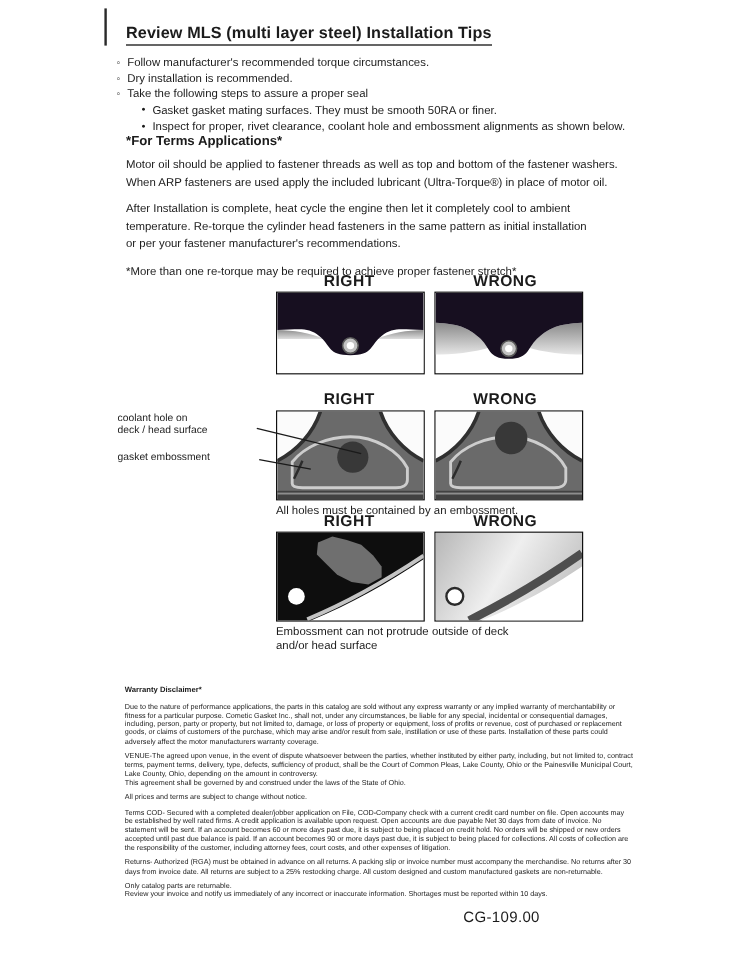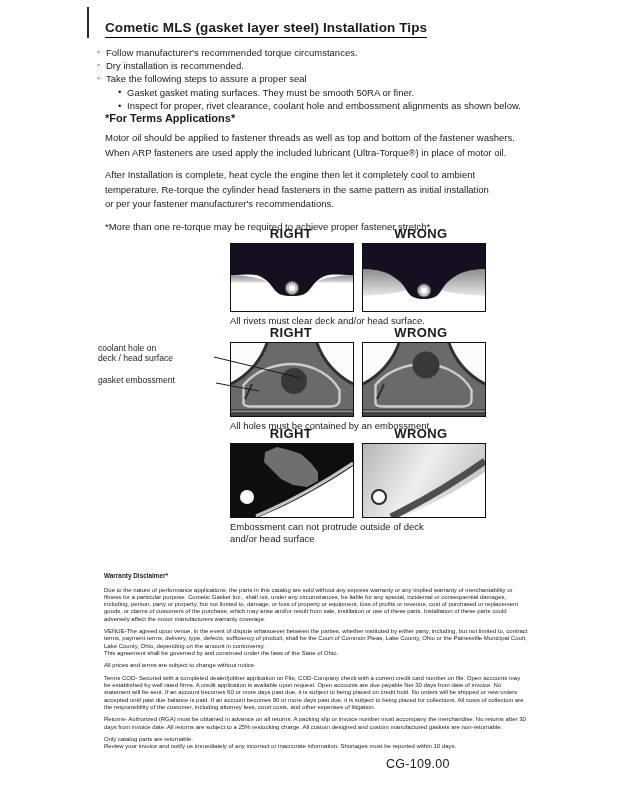--- a/index.html
+++ b/index.html
@@ -49,21 +49,21 @@
   .disclaimer p { font-size:6px; line-height:7.15px; margin-bottom:5.5px; white-space:pre-line; }
 
   .pagenum { position:absolute; left:386px; top:757px; font-size:12.5px; letter-spacing:.3px; }
 </style>
 </head>
 <body>
 
 <div class="tick"></div>
 
 <div class="tips-section">
-  <h1 class="title"><span>Cometic MLS (gasket layer steel) Installation Tips</span></h1>
+  <h1 class="title"><span>Review MLS (multi layer steel) Installation Tips</span></h1>
   <ul class="tips">
     <li class="tip">Follow manufacturer's recommended torque circumstances.</li>
     <li class="tip">Dry installation is recommended.</li>
     <li class="tip">Take the following steps to assure a proper seal</li>
   </ul>
   <ul class="subtips">
     <li class="subtip">Gasket gasket mating surfaces.  They must be smooth 50RA or finer.</li>
     <li class="subtip">Inspect for proper, rivet clearance, coolant hole and embossment alignments as shown below.</li>
   </ul>
 </div>
@@ -110,21 +110,20 @@
         </defs>
         <rect width="122" height="67" fill="#ffffff"></rect>
         <path d="M0,25 C20,26 26,29 36,37 L47,45 C33,50 12,51.5 0,51.5 Z" fill="url(#g1w)"></path>
         <path d="M122,25 C102,26 96,29 86,37 L75,45 C89,50 110,51.5 122,51.5 Z" fill="url(#g1w)"></path>
         <path d="M0,0 H122 V25 C102,26 96,29 86,37 C76,45 79,55 61,55 C43,55 46,45 36,37 C26,29 20,26 0,25 Z" fill="#170f20"></path>
         <circle cx="61" cy="46.5" r="6.5" fill="#c2c2c2" stroke="#5a5a5a" stroke-width="1.3"></circle>
         <circle cx="61" cy="46.5" r="3.1" fill="#ffffff"></circle>
       </svg>
     </div>
   </div>
-  <div class="caption">All rivets must clear deck and/or head surface.</div>
 </div>
 
 <div class="diag-row row2">
   <div class="diag-labels">
     <span>RIGHT</span>
     <span>WRONG</span>
   </div>
   <div class="diag-imgs">
     <div class="frame">
       <svg width="122" height="73" viewBox="0 0 122 73">

